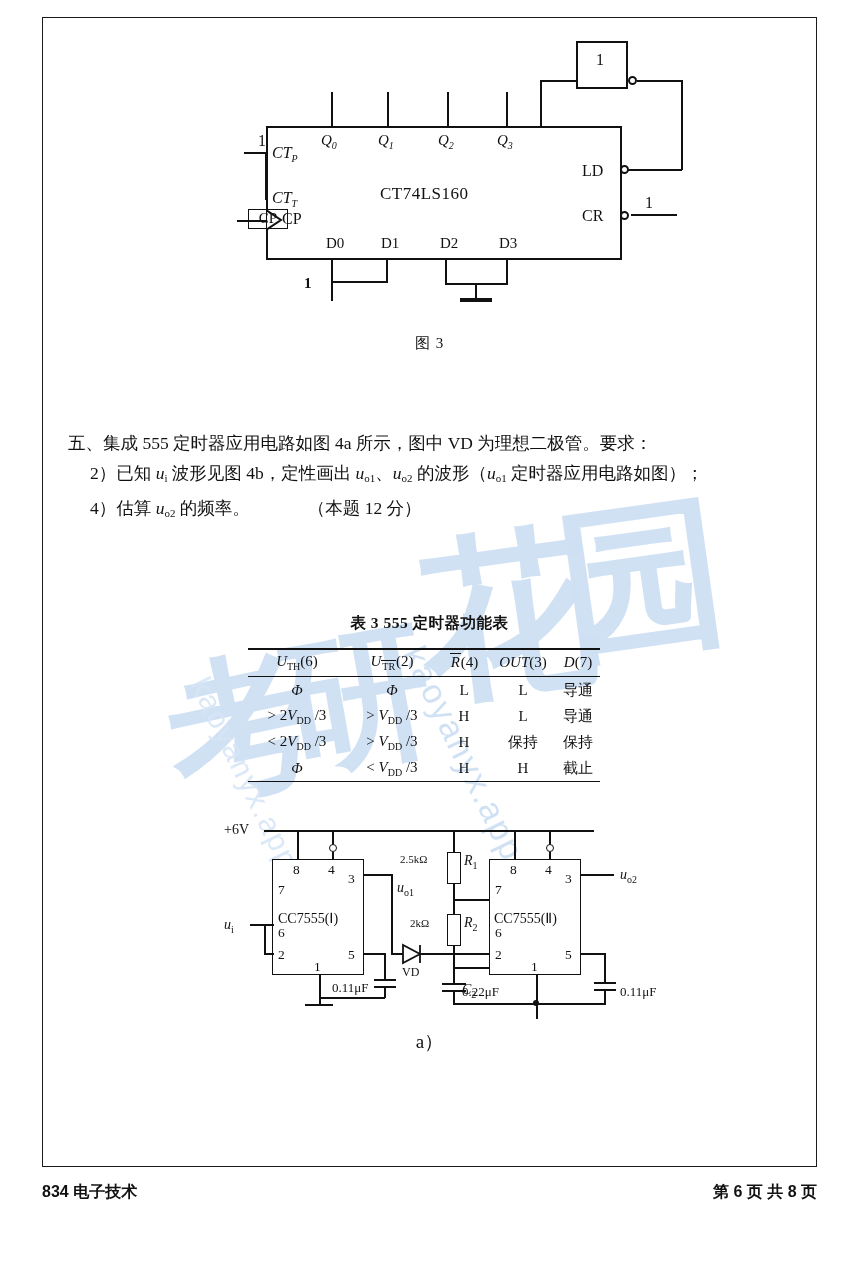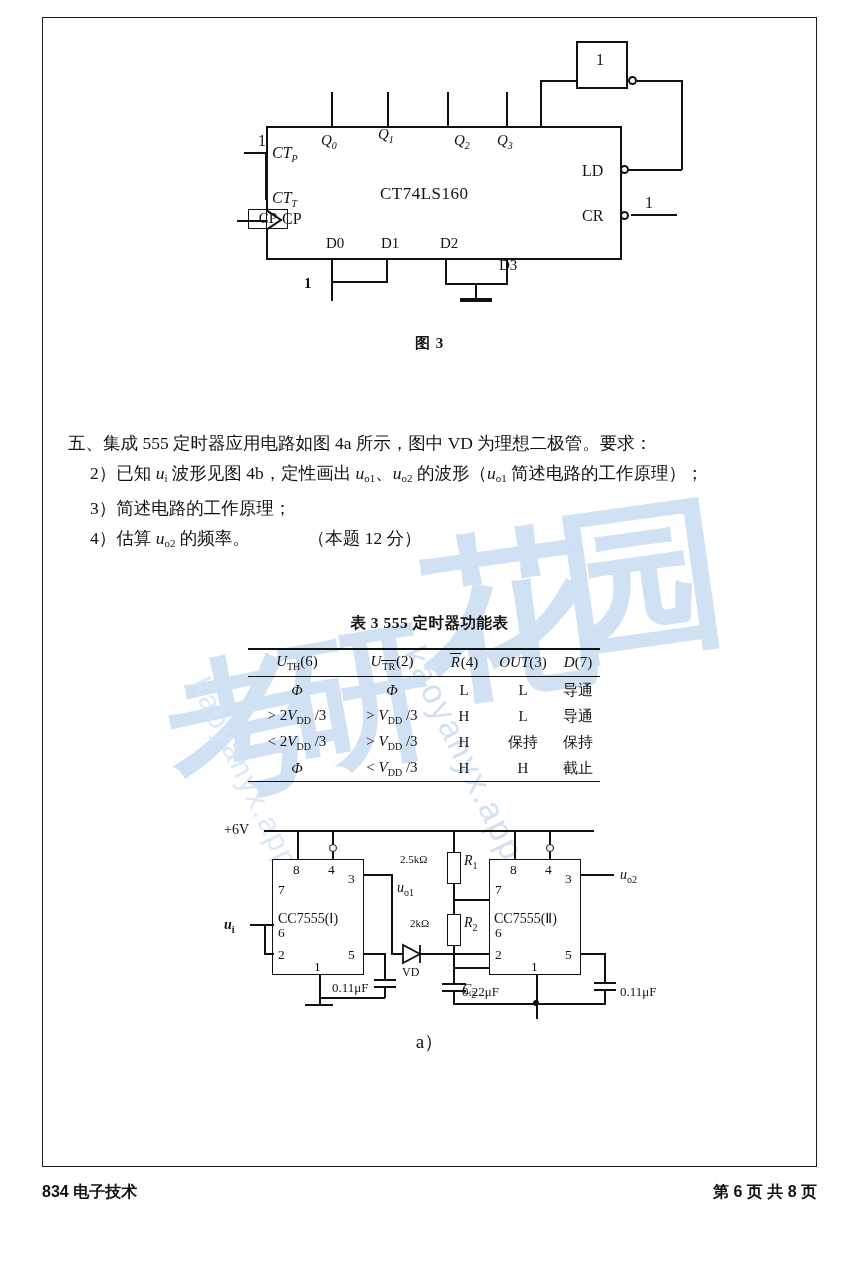--- a/index.html
+++ b/index.html
@@ -35,21 +35,21 @@
     transform:rotate(64deg);transform-origin:left top;letter-spacing:2px;
     white-space:nowrap;opacity:.9;
   }
 
   .layer{position:relative;z-index:2;}
 
   
   #fig3-wrap{position:absolute;left:42px;top:17px;width:775px;height:330px;}
   .fig3-cap{
     position:absolute;left:0;top:317px;width:775px;text-align:center;
-    font-weight:700;font-size:15px;letter-spacing:1px;
+    font-weight:400;font-size:15px;letter-spacing:1px;
   }
   .chipbox{
     position:absolute;border:2px solid #111;box-sizing:border-box;background:#fff;
   }
   .wire{position:absolute;background:#111;}
   .hw{height:2px;}
   .vw{width:2px;}
   .lbl{position:absolute;white-space:nowrap;}
   .bubble{
     position:absolute;width:9px;height:9px;border:2px solid #111;border-radius:50%;
@@ -161,22 +161,22 @@
 
   <div class="chipbox" style="left:224px;top:109px;width:356px;height:134px;"></div>
   <div class="chipname" style="left:338px;top:167px;">CT74LS160</div>
 
   <div class="wire vw" style="left:289px;top:75px;height:35px;"></div>
   <div class="wire vw" style="left:345px;top:75px;height:35px;"></div>
   <div class="wire vw" style="left:405px;top:75px;height:35px;"></div>
   <div class="wire vw" style="left:464px;top:75px;height:35px;"></div>
 
   <div class="pin ital" style="left:279px;top:115px;"><span>Q</span><span class="sub">0</span></div>
-  <div class="pin ital" style="left:336px;top:109px;font-family:Liberation Serif, serif;"><span>Q</span><span class="sub">1</span></div>
-  <div class="pin ital" style="left:412px;top:115px;"><span>Q</span><span class="sub">2</span></div>
+  <div class="pin ital" style="left:336px;top:115px;font-family:Liberation Serif, serif;"><span>Q</span><span class="sub">1</span></div>
+  <div class="pin ital" style="left:396px;top:115px;"><span>Q</span><span class="sub">2</span></div>
   <div class="pin ital" style="left:455px;top:115px;"><span>Q</span><span class="sub">3</span></div>
 
   <div class="pin ital" style="left:230px;top:127px;font-size:16px;"><span>CT</span><span class="sub">P</span></div>
   <div class="pin ital" style="left:230px;top:172px;font-size:16px;"><span>CT</span><span class="sub">T</span></div>
 
   <div class="wire hw" style="left:202px;top:135px;width:23px;"></div>
   <div class="wire vw" style="left:223px;top:135px;height:48px;"></div>
   <div class="wire hw" style="left:223px;top:181px;width:2px;"></div>
   <div class="wire hw" style="left:223px;top:181px;width:3px;"></div>
   <div class="lbl" style="left:216px;top:115px;font-size:16px;">1</div>
@@ -192,47 +192,44 @@
   <div class="pin" style="left:540px;top:145px;font-size:16px;">LD</div>
   <div class="bubble" style="left:578px;top:148px;"></div>
   <div class="pin" style="left:540px;top:190px;font-size:16px;">CR</div>
   <div class="bubble" style="left:578px;top:194px;"></div>
   <div class="wire hw" style="left:589px;top:197px;width:46px;"></div>
   <div class="lbl" style="left:603px;top:177px;font-size:16px;">1</div>
 
   <div class="pin" style="left:284px;top:218px;font-size:15px;">D0</div>
   <div class="pin" style="left:339px;top:218px;font-size:15px;">D1</div>
   <div class="pin" style="left:398px;top:218px;font-size:15px;">D2</div>
-  <div class="pin" style="left:457px;top:218px;font-size:15px;margin-top:22px;">D3</div>
+  <div class="pin" style="left:457px;top:218px;font-size:15px;">D3</div>
 
   <div class="wire vw" style="left:289px;top:242px;height:42px;"></div>
   <div class="wire vw" style="left:344px;top:242px;height:23px;"></div>
   <div class="wire hw" style="left:289px;top:264px;width:57px;"></div>
   <div class="lbl" style="left:262px;top:258px;font-size:15px;font-weight:700;">1</div>
 
   <div class="wire vw" style="left:403px;top:242px;height:26px;"></div>
   <div class="wire vw" style="left:464px;top:242px;height:26px;"></div>
   <div class="wire hw" style="left:403px;top:266px;width:63px;"></div>
   <div class="wire vw" style="left:433px;top:266px;height:16px;"></div>
   <div class="gnd-bar1" style="left:418px;top:281px;width:32px;"></div>
 
   <div class="fig3-cap">图 3</div>
 </div>
 
 <div id="qtext" class="layer">
   <div class="line">五、集成 555 定时器应用电路如图 4a 所示，图中 VD 为理想二极管。要求：</div>
 
 
   <div class="line indent">
-    <span>2）</span><span>已知 </span><span class="it">u</span><span class="subsm">i</span><span> 波形见图 4b，定性画出 </span><span class="it">u</span><span class="subsm">o1</span><span>、</span><span class="it">u</span><span class="subsm">o2</span><span> 的波形（</span><span class="it">u</span><span class="subsm">o1</span><span> 简述电路的工作原理）；</span>
-  </div>
-
-  <div class="line indent">
-    <span>3）</span><span>简述电路的工作原理；</span>
-  </div>
+    <span>2）</span><span>已知 </span><span class="it">u</span><span class="subsm">i</span><span> 波形见图 4b，定性画出 </span><span class="it">u</span><span class="subsm">o1</span><span>、</span><span class="it">u</span><span class="subsm">o2</span><span> 的波形（</span><span class="it">u</span><span class="subsm">o1</span><span> 定时器应用电路如图）；</span>
+  </div>
+
 
   <div class="line indent">
     <span>4）</span><span>估算 </span><span class="it">u</span><span class="subsm">o2</span><span> 的频率。</span><span class="gap"></span><span>（本题 12 分）</span>
   </div>
 </div>
 
 <div id="tbl-cap" class="layer">表 3    555 定时器功能表</div>
 
 <table id="tbl" class="layer">
   <thead>
@@ -301,21 +298,21 @@
   <div class="cnum" style="left:236px;top:130px;">2</div>
   <div class="cnum" style="left:272px;top:142px;">1</div>
   <div class="cnum" style="left:306px;top:130px;">5</div>
 
   <div class="cw cwv" style="left:255px;top:14px;height:29px;"></div>
 
   <div class="cw cwv" style="left:290px;top:14px;height:14px;"></div>
   <div class="cbub" style="left:287px;top:27px;"></div>
   <div class="cw cwv" style="left:290px;top:35px;height:8px;"></div>
 
-  <div class="ctxt" style="left:182px;top:100px;font-size:14px;font-weight:bold;"><span class="it">u</span><span style="font-size:10px;vertical-align:sub;">i</span></div>
+  <div class="ctxt" style="left:182px;top:100px;font-size:14px;"><span class="it">u</span><span style="font-size:10px;vertical-align:sub;">i</span></div>
   <div class="cw cwh" style="left:208px;top:107px;width:16px;"></div>
   <div class="cw cwv" style="left:222px;top:107px;height:30px;"></div>
   <div class="cw cwh" style="left:222px;top:107px;width:10px;"></div>
   <div class="cw cwh" style="left:222px;top:136px;width:10px;"></div>
 
   <div class="cw cwv" style="left:277px;top:157px;height:30px;"></div>
   <div class="gnd">
     <div class="g1" style="left:263px;top:187px;width:28px;height:2px;"></div>
   </div>
 

